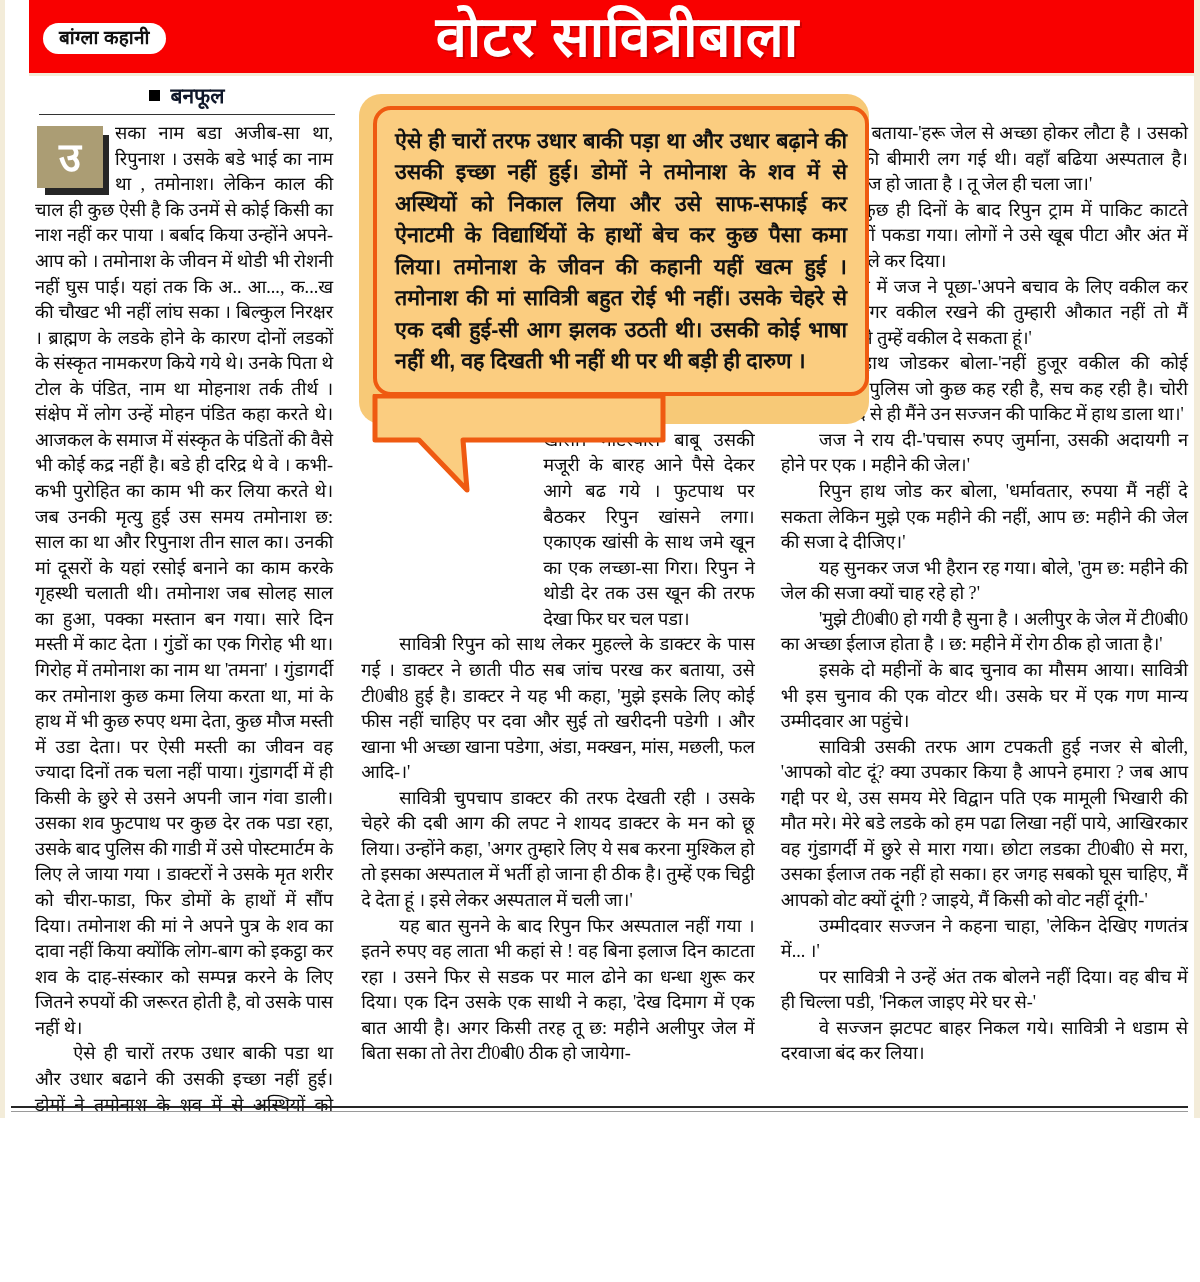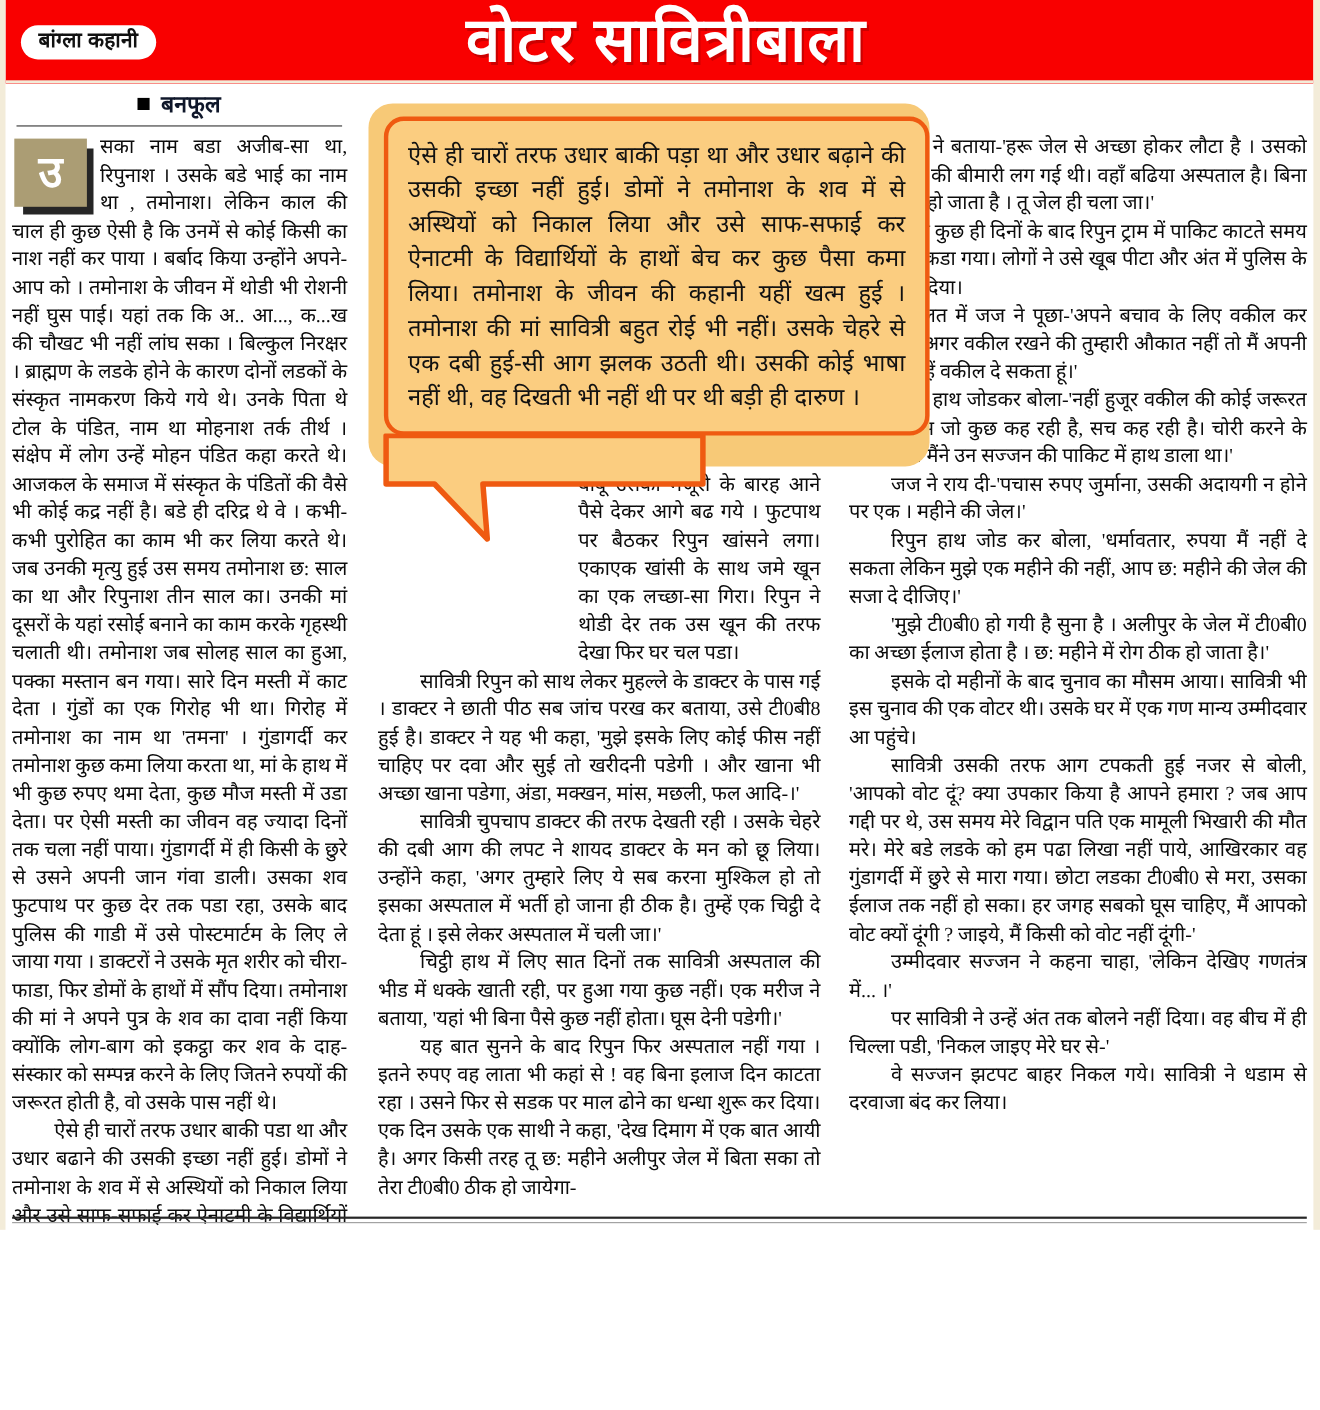--- a/index.html
+++ b/index.html
@@ -16,20 +16,21 @@
   }
 
   
   .page {
     position: relative;
     width: 1200px; height: 1118px;
     background: #ffffff;
     border-left: 5px solid #f3ecd9;
     border-right: 6px solid #f3ecd9;
     overflow: hidden;
+    padding-left: 24px;
   }
 
   
   .masthead {
     position: relative;
     height: 76px;
     background: #f90000;
     display: flex;
     align-items: center;
     padding: 0 10px;
@@ -166,21 +167,21 @@
     width: 496px;
     background: #fbcd80;
     border: 4px solid #ef5a11;
     border-radius: 18px;
     padding: 16px 18px 14px 18px;
     z-index: 2;
   }
   .callout-body p {
     margin: 0;
     font-family: "Liberation Sans", "DejaVu Sans", sans-serif;
-    font-weight: normal;
+    font-weight: bold;
     font-size: 21.5px;
     line-height: 1.465;
     color: #111111;
     text-align: justify;
     text-indent: 0;
   }
   
   .callout-tail {
     position: absolute;
     left: 8px;
@@ -227,31 +228,31 @@
         <p class="noindent"><span class="dropcap">उ</span><span>सका नाम बडा अजीब-सा था, रिपुनाश । उसके बडे भाई का नाम था , तमोनाश। लेकिन काल की चाल ही कुछ ऐसी है कि उनमें से कोई किसी का नाश नहीं कर पाया । बर्बाद किया उन्होंने अपने-आप को । तमोनाश के जीवन में थोडी भी रोशनी नहीं घुस पाई। यहां तक कि अ.. आ..., क...ख की चौखट भी नहीं लांघ सका । बिल्कुल निरक्षर । ब्राह्मण के लडके होने के कारण दोनों लडकों के संस्कृत नामकरण किये गये थे। उनके पिता थे टोल के पंडित, नाम था मोहनाश तर्क तीर्थ । संक्षेप में लोग उन्हें मोहन पंडित कहा करते थे। आजकल के समाज में संस्कृत के पंडितों की वैसे भी कोई कद्र नहीं है। बडे ही दरिद्र थे वे । कभी-कभी पुरोहित का काम भी कर लिया करते थे। जब उनकी मृत्यु हुई उस समय तमोनाश छ: साल का था और रिपुनाश तीन साल का। उनकी मां दूसरों के यहां रसोई बनाने का काम करके गृहस्थी चलाती थी। तमोनाश जब सोलह साल का हुआ, पक्का मस्तान बन गया। सारे दिन मस्ती में काट देता । गुंडों का एक गिरोह भी था। गिरोह में तमोनाश का नाम था 'तमना' । गुंडागर्दी कर तमोनाश कुछ कमा लिया करता था, मां के हाथ में भी कुछ रुपए थमा देता, कुछ मौज मस्ती में उडा देता। पर ऐसी मस्ती का जीवन वह ज्यादा दिनों तक चला नहीं पाया। गुंडागर्दी में ही किसी के छुरे से उसने अपनी जान गंवा डाली। उसका शव फुटपाथ पर कुछ देर तक पडा रहा, उसके बाद पुलिस की गाडी में उसे पोस्टमार्टम के लिए ले जाया गया । डाक्टरों ने उसके मृत शरीर को चीरा-फाडा, फिर डोमों के हाथों में सौंप दिया। तमोनाश की मां ने अपने पुत्र के शव का दावा नहीं किया क्योंकि लोग-बाग को इकट्ठा कर शव के दाह-संस्कार को सम्पन्न करने के लिए जितने रुपयों की जरूरत होती है, वो उसके पास नहीं थे।</span></p>
         <p>ऐसे ही चारों तरफ उधार बाकी पडा था और उधार बढाने की उसकी इच्छा नहीं हुई। डोमों ने तमोनाश के शव में से अस्थियों को निकाल लिया और उसे साफ-सफाई कर ऐनाटमी के विद्यार्थियों के हाथों बेच कर कुछ पैसा कमा लिया। तमोनाश के जीवन की कहानी यहीं खत्म हुई । तमोनाश की मां सावित्री बहुत रोई भी नहीं। उसके चेहरे से एक दबी हुई-सी आग झलक उठती थी। उसकी कोई भाषा नहीं थी, वह दिखती भी नहीं थी पर थी बडी ही दारुण । जिस घर में सावित्री खाना बनाती थी, वे सज्जन तमोनाश के मरने के बाद उसकी तनख्वाह दो रुपया बढा देने के लिए राजी हो गये पर सावित्री ने ही ना कर दिया। बस छोटा-सा जवाब दिया, इसकी जरूरत नहीं है।</p>
 
       </div>
 
       <div class="col col-mid">
         <div style="float:right;width:0;height:358px;"></div>
         <p class="noindent" style="padding-left:182px;">कुछ पैसे कमा लेता। बीडी पीना सीख लिया था सो रोज एक बंडल बीडी पीने के बाद जो पैसे बचते मां के हाथ में लाकर दे देता। दिन इसी तरह बीत रहे थे। रिपुन की उम्र जब सोलह-सत्तरह साल की हुई तब एक रोज एक कांड हुआ। कापी बुकों का एक भारी बंडल लेकर वह किसी मोटरवाले बाबू के मोटर के कैरियर पर जचा कर रख ही रहा था कि उसे लगा उसके गले के अंदर खराश-सी हो रही है, फिर खांसी। मोटरवाले बाबू उसकी मजूरी के बारह आने पैसे देकर आगे बढ गये । फुटपाथ पर बैठकर रिपुन खांसने लगा। एकाएक खांसी के साथ जमे खून का एक लच्छा-सा गिरा। रिपुन ने थोडी देर तक उस खून की तरफ देखा फिर घर चल पडा।</p>
         <p>सावित्री रिपुन को साथ लेकर मुहल्ले के डाक्टर के पास गई । डाक्टर ने छाती पीठ सब जांच परख कर बताया, उसे टी0बी8 हुई है। डाक्टर ने यह भी कहा, 'मुझे इसके लिए कोई फीस नहीं चाहिए पर दवा और सुई तो खरीदनी पडेगी । और खाना भी अच्छा खाना पडेगा, अंडा, मक्खन, मांस, मछली, फल आदि-।'</p>
         <p>सावित्री चुपचाप डाक्टर की तरफ देखती रही । उसके चेहरे की दबी आग की लपट ने शायद डाक्टर के मन को छू लिया। उन्होंने कहा, 'अगर तुम्हारे लिए ये सब करना मुश्किल हो तो इसका अस्पताल में भर्ती हो जाना ही ठीक है। तुम्हें एक चिट्ठी दे देता हूं । इसे लेकर अस्पताल में चली जा।'</p>
-        <p>चिट्ठी हाथ में लिए सात दिनों तक सावित्री अस्पताल की भीड में धक्के खाती रही, पर हुआ गया कुछ नहीं। एक मरीज ने बताया, 'यहां भी बिना पैसे कुछ नहीं होता। घूस देनी पडेगी।'</p>
         <p>यह बात सुनने के बाद रिपुन फिर अस्पताल नहीं गया । इतने रुपए वह लाता भी कहां से ! वह बिना इलाज दिन काटता रहा । उसने फिर से सडक पर माल ढोने का धन्धा शुरू कर दिया। एक दिन उसके एक साथी ने कहा, 'देख दिमाग में एक बात आयी है। अगर किसी तरह तू छ: महीने अलीपुर जेल में बिता सका तो तेरा टी0बी0 ठीक हो जायेगा-</p>
       </div>
 
       <div class="col col-right">
         <p class="noindent" style="text-indent:2.1em;">दोस्त ने बताया-'हरू जेल से अच्छा होकर लौटा है । उसको भी टी0बी0 की बीमारी लग गई थी। वहाँ बढिया अस्पताल है। बिना पैसे इलाज हो जाता है । तू जेल ही चला जा।'</p>
         <p>इसके कुछ ही दिनों के बाद रिपुन ट्राम में पाकिट काटते समय रंगे हाथों पकडा गया। लोगों ने उसे खूब पीटा और अंत में पुलिस के हवाले कर दिया।</p>
         <p>अदालत में जज ने पूछा-'अपने बचाव के लिए वकील कर सकते हो। अगर वकील रखने की तुम्हारी औकात नहीं तो मैं अपनी तरफ से तुम्हें वकील दे सकता हूं।'</p>
         <p>रिपुन हाथ जोडकर बोला-'नहीं हुजूर वकील की कोई जरूरत नहीं। पुलिस जो कुछ कह रही है, सच कह रही है। चोरी करने के इरादे से ही मैंने उन सज्जन की पाकिट में हाथ डाला था।'</p>
         <p>जज ने राय दी-'पचास रुपए जुर्माना, उसकी अदायगी न होने पर एक । महीने की जेल।'</p>
         <p>रिपुन हाथ जोड कर बोला, 'धर्मावतार, रुपया मैं नहीं दे सकता लेकिन मुझे एक महीने की नहीं, आप छ: महीने की जेल की सजा दे दीजिए।'</p>
+        <p>यह सुनकर जज भी हैरान रह गया। बोले, 'तुम छ: महीने की जेल की सजा क्यों चाह रहे हो ?'</p>
         <p>'मुझे टी0बी0 हो गयी है सुना है । अलीपुर के जेल में टी0बी0 का अच्छा ईलाज होता है । छ: महीने में रोग ठीक हो जाता है।'</p>
         <p>इसके दो महीनों के बाद चुनाव का मौसम आया। सावित्री भी इस चुनाव की एक वोटर थी। उसके घर में एक गण मान्य उम्मीदवार आ पहुंचे।</p>
         <p>सावित्री उसकी तरफ आग टपकती हुई नजर से बोली, 'आपको वोट दूं? क्या उपकार किया है आपने हमारा ? जब आप गद्दी पर थे, उस समय मेरे विद्वान पति एक मामूली भिखारी की मौत मरे। मेरे बडे लडके को हम पढा लिखा नहीं पाये, आखिरकार वह गुंडागर्दी में छुरे से मारा गया। छोटा लडका टी0बी0 से मरा, उसका ईलाज तक नहीं हो सका। हर जगह सबको घूस चाहिए, मैं आपको वोट क्यों दूंगी ? जाइये, मैं किसी को वोट नहीं दूंगी-'</p>
         <p>उम्मीदवार सज्जन ने कहना चाहा, 'लेकिन देखिए गणतंत्र में... ।'</p>
         <p>पर सावित्री ने उन्हें अंत तक बोलने नहीं दिया। वह बीच में ही चिल्ला पडी, 'निकल जाइए मेरे घर से-'</p>
         <p>वे सज्जन झटपट बाहर निकल गये। सावित्री ने धडाम से दरवाजा बंद कर लिया।</p>
       </div>
     </div>
 
     <div class="callout">

